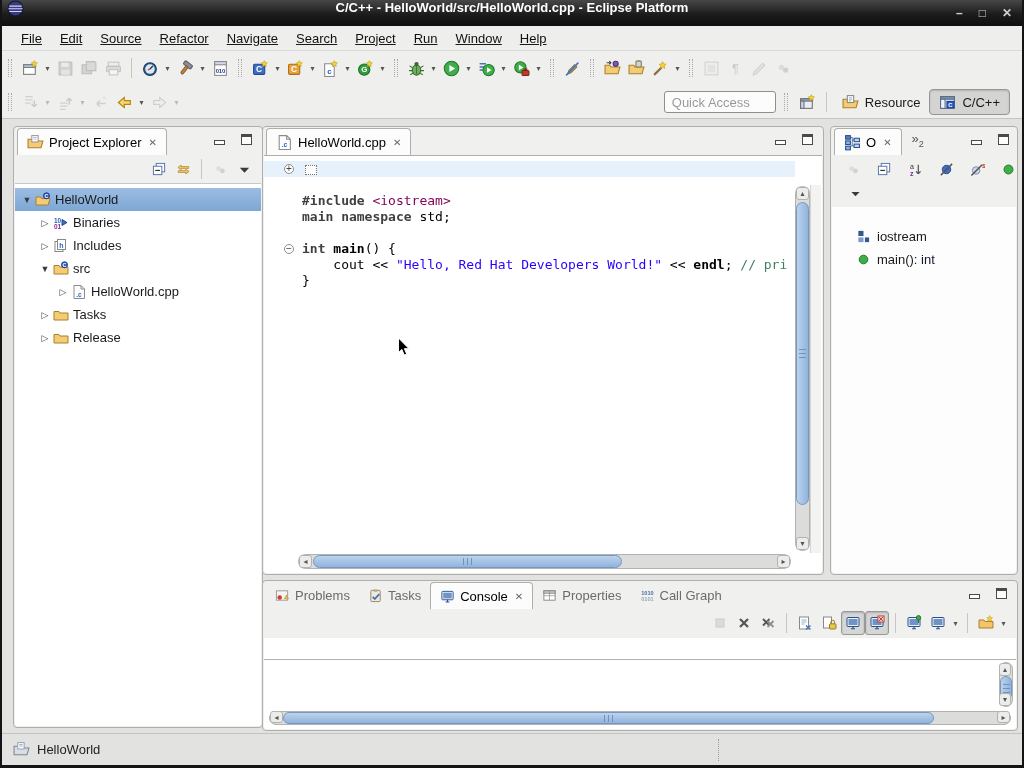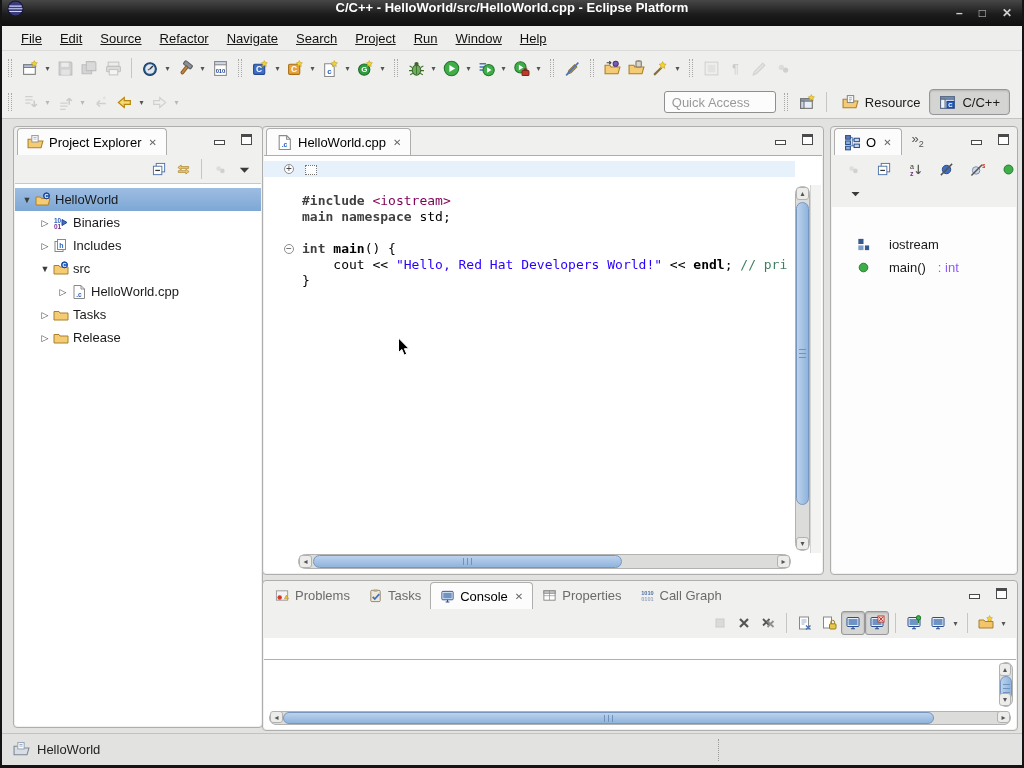--- a/index.html
+++ b/index.html
@@ -97,23 +97,23 @@
     background-position:center calc(50% - 4px),center 50%,center calc(50% + 4px),0 0; }
   #ed-vscroll { right:12px; top:30px; bottom:22px; width:15px; }
   #ed-ruler { position:absolute; right:1px; top:29px; bottom:20px; width:11px; background:#f3f3f1; border-left:1px solid #d4d4d2; }
   #ed-hscroll { left:34px; right:31px; bottom:4px; height:15px; }
 
   
   #outline { left:830px; top:126px; width:188px; height:449px; }
   #ol-toolbar1 { top:30px; left:10px; height:24px; gap:7px; }
   #ol-toolbar2 { top:56px; left:12px; height:20px; }
   #ol-content { position:absolute; left:1px; right:1px; top:80px; bottom:1px; background:#fdfdfd; border-radius:0 0 3px 3px; }
-  .ol-row { height:23px; display:flex; align-items:flex-end; padding-left:24px;gap:12px; }
+  .ol-row { height:23px; display:flex; align-items:flex-start; padding-left:24px; }
   .ol-label { margin-left:6px; white-space:nowrap; }
-  .ol-suffix { color:#8b5cf6; }
+  .ol-suffix { color:#0f172a; }
 
   
   #console { left:262px; top:580px; width:756px; height:151px; }
   #cons-toolbar { top:28px; right:8px; height:28px; }
   #cons-content { position:absolute; left:1px; right:1px; top:57px; bottom:1px; background:#fff; border-radius:0 0 3px 3px; }
   #cons-status { position:absolute; left:5px; right:30px; top:3px; height:16px; font-size:12.5px; color:#000; white-space:nowrap; overflow:hidden; }
   #cons-rule { position:absolute; left:0; right:0; top:21px; height:1px; background:#b0b0ae; }
   #cons-output { position:absolute; left:5px; top:27px; font-family:"DejaVu Sans Mono","Liberation Mono",monospace; font-size:13px; color:#4a4a4a; white-space:pre; }
   #cons-vscroll { right:3px; top:24px; bottom:22px; width:14px; }
   #cons-hscroll { left:5px; bottom:4px; right:5px; height:14px; }

